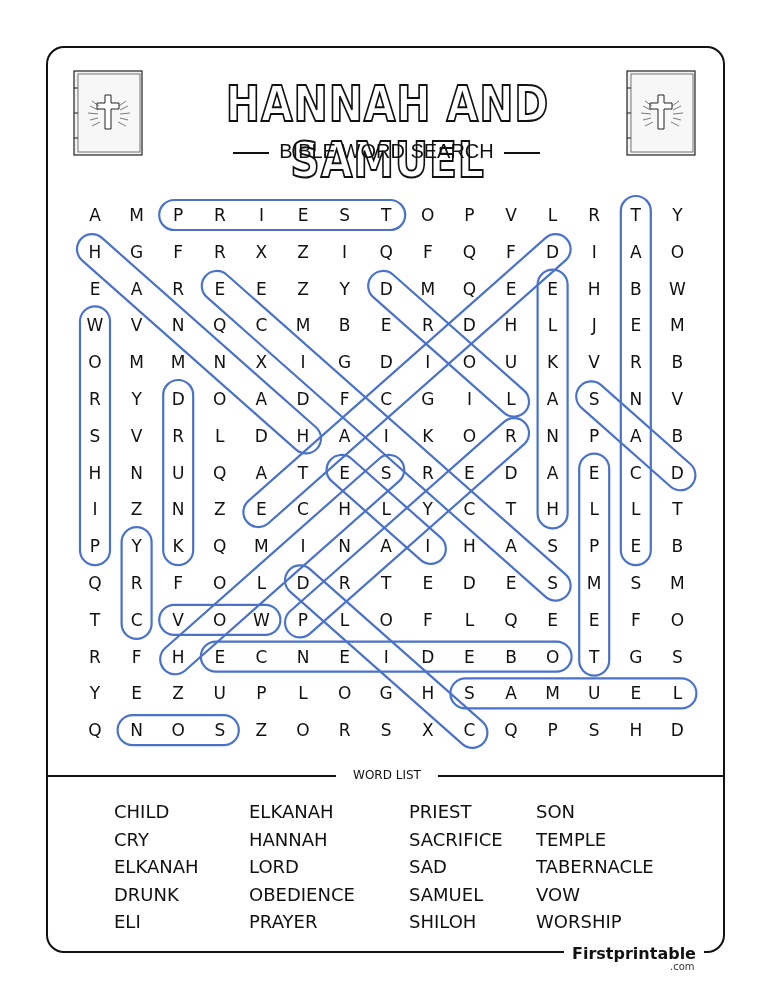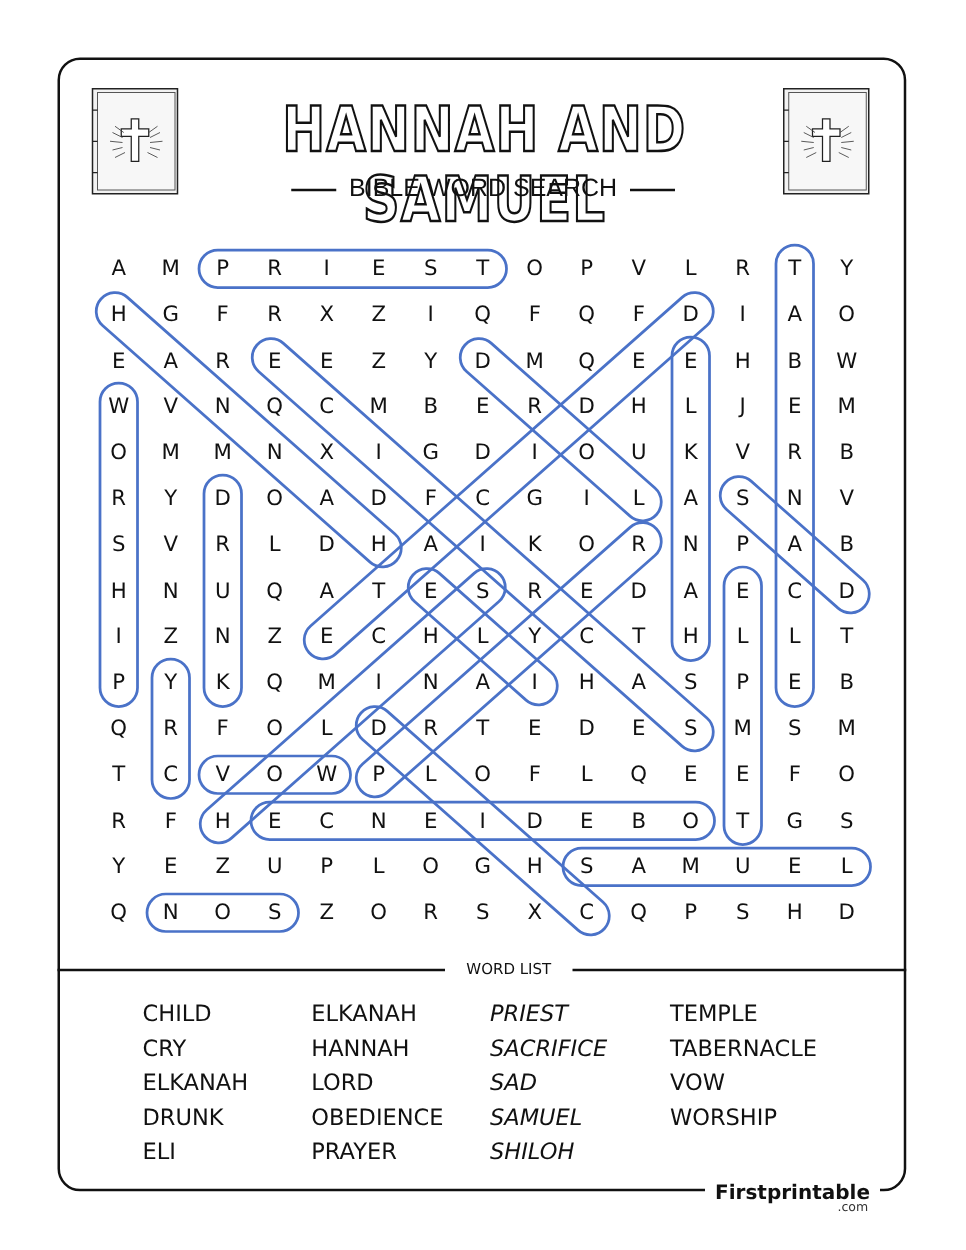--- a/index.html
+++ b/index.html
@@ -6,21 +6,21 @@
   body{width:773px;height:1000px;position:relative;overflow:hidden;font-family:"DejaVu Sans","Liberation Sans",sans-serif;color:#111;}
   .frame{position:absolute;left:46px;top:46px;width:679px;height:907px;border:2px solid #111;border-radius:18px;box-sizing:border-box;}
   .book{position:absolute;top:68px;width:78px;height:90px;}
   .title{position:absolute;left:165px;top:76px;width:445px;text-align:center;font-family:"DejaVu Sans",sans-serif;font-weight:bold;font-size:50px;letter-spacing:1px;color:#fff;-webkit-text-stroke:2px #111;line-height:56px;transform:scaleX(0.82);transform-origin:center;}
   .subtitle{position:absolute;left:200px;top:140px;width:373px;text-align:center;font-family:"Liberation Sans",sans-serif;font-size:20px;color:#111;}
   .subtitle .dash{display:inline-block;width:36px;height:2px;background:#111;vertical-align:middle;margin:0 10px;}
   .grid{position:absolute;left:0;top:0;width:773px;height:760px;}
   .cell{position:absolute;width:40px;height:30px;margin-left:-20px;margin-top:-15px;text-align:center;line-height:30px;font-family:"DejaVu Sans",sans-serif;font-size:17px;color:#111;}
   svg.overlay{position:absolute;left:0;top:0;width:773px;height:760px;pointer-events:none;}
   .wl-line{position:absolute;left:46px;top:775px;width:679px;height:2px;background:#111;}
-  .wl-title{position:absolute;left:356px;top:766px;width:102px;text-align:center;background:#fff;font-family:"DejaVu Sans",sans-serif;font-size:12px;line-height:18px;}
+  .wl-title{position:absolute;left:336px;top:766px;width:102px;text-align:center;background:#fff;font-family:"DejaVu Sans",sans-serif;font-size:12px;line-height:18px;}
   .words{position:absolute;top:798px;left:0;width:773px;}
   .wcol{position:absolute;top:0;}
   .word{font-family:"DejaVu Sans",sans-serif;font-size:18px;line-height:27.5px;color:#111;white-space:nowrap;}
   .brand{position:absolute;left:564px;top:943px;width:140px;background:#fff;text-align:center;font-family:"DejaVu Sans",sans-serif;font-weight:bold;font-size:16px;line-height:22px;}
   .brand-com{position:absolute;left:670px;top:961px;font-family:"DejaVu Sans",sans-serif;font-size:10px;color:#333;}
 </style>
 </head>
 <body>
 
 <div class="frame"></div>
@@ -333,28 +333,29 @@
       <div class="word">DRUNK</div>
       <div class="word">ELI</div>
     </div>
     <div class="wcol" style="left: 249px;">
       <div class="word">ELKANAH</div>
       <div class="word">HANNAH</div>
       <div class="word">LORD</div>
       <div class="word">OBEDIENCE</div>
       <div class="word">PRAYER</div>
     </div>
-    <div class="wcol" style="left: 392px; font-style: italic;">
+    <div class="wcol" style="left: 409px;">
       <div class="word">PRIEST</div>
       <div class="word">SACRIFICE</div>
       <div class="word">SAD</div>
       <div class="word">SAMUEL</div>
       <div class="word">SHILOH</div>
     </div>
     <div class="wcol" style="left: 536px;">
+      <div class="word">SON</div>
       <div class="word">TEMPLE</div>
       <div class="word">TABERNACLE</div>
       <div class="word">VOW</div>
       <div class="word">WORSHIP</div>
     </div>
   </div>
 
 <div class="brand">Firstprintable</div>
 <div class="brand-com">.com</div>
 

